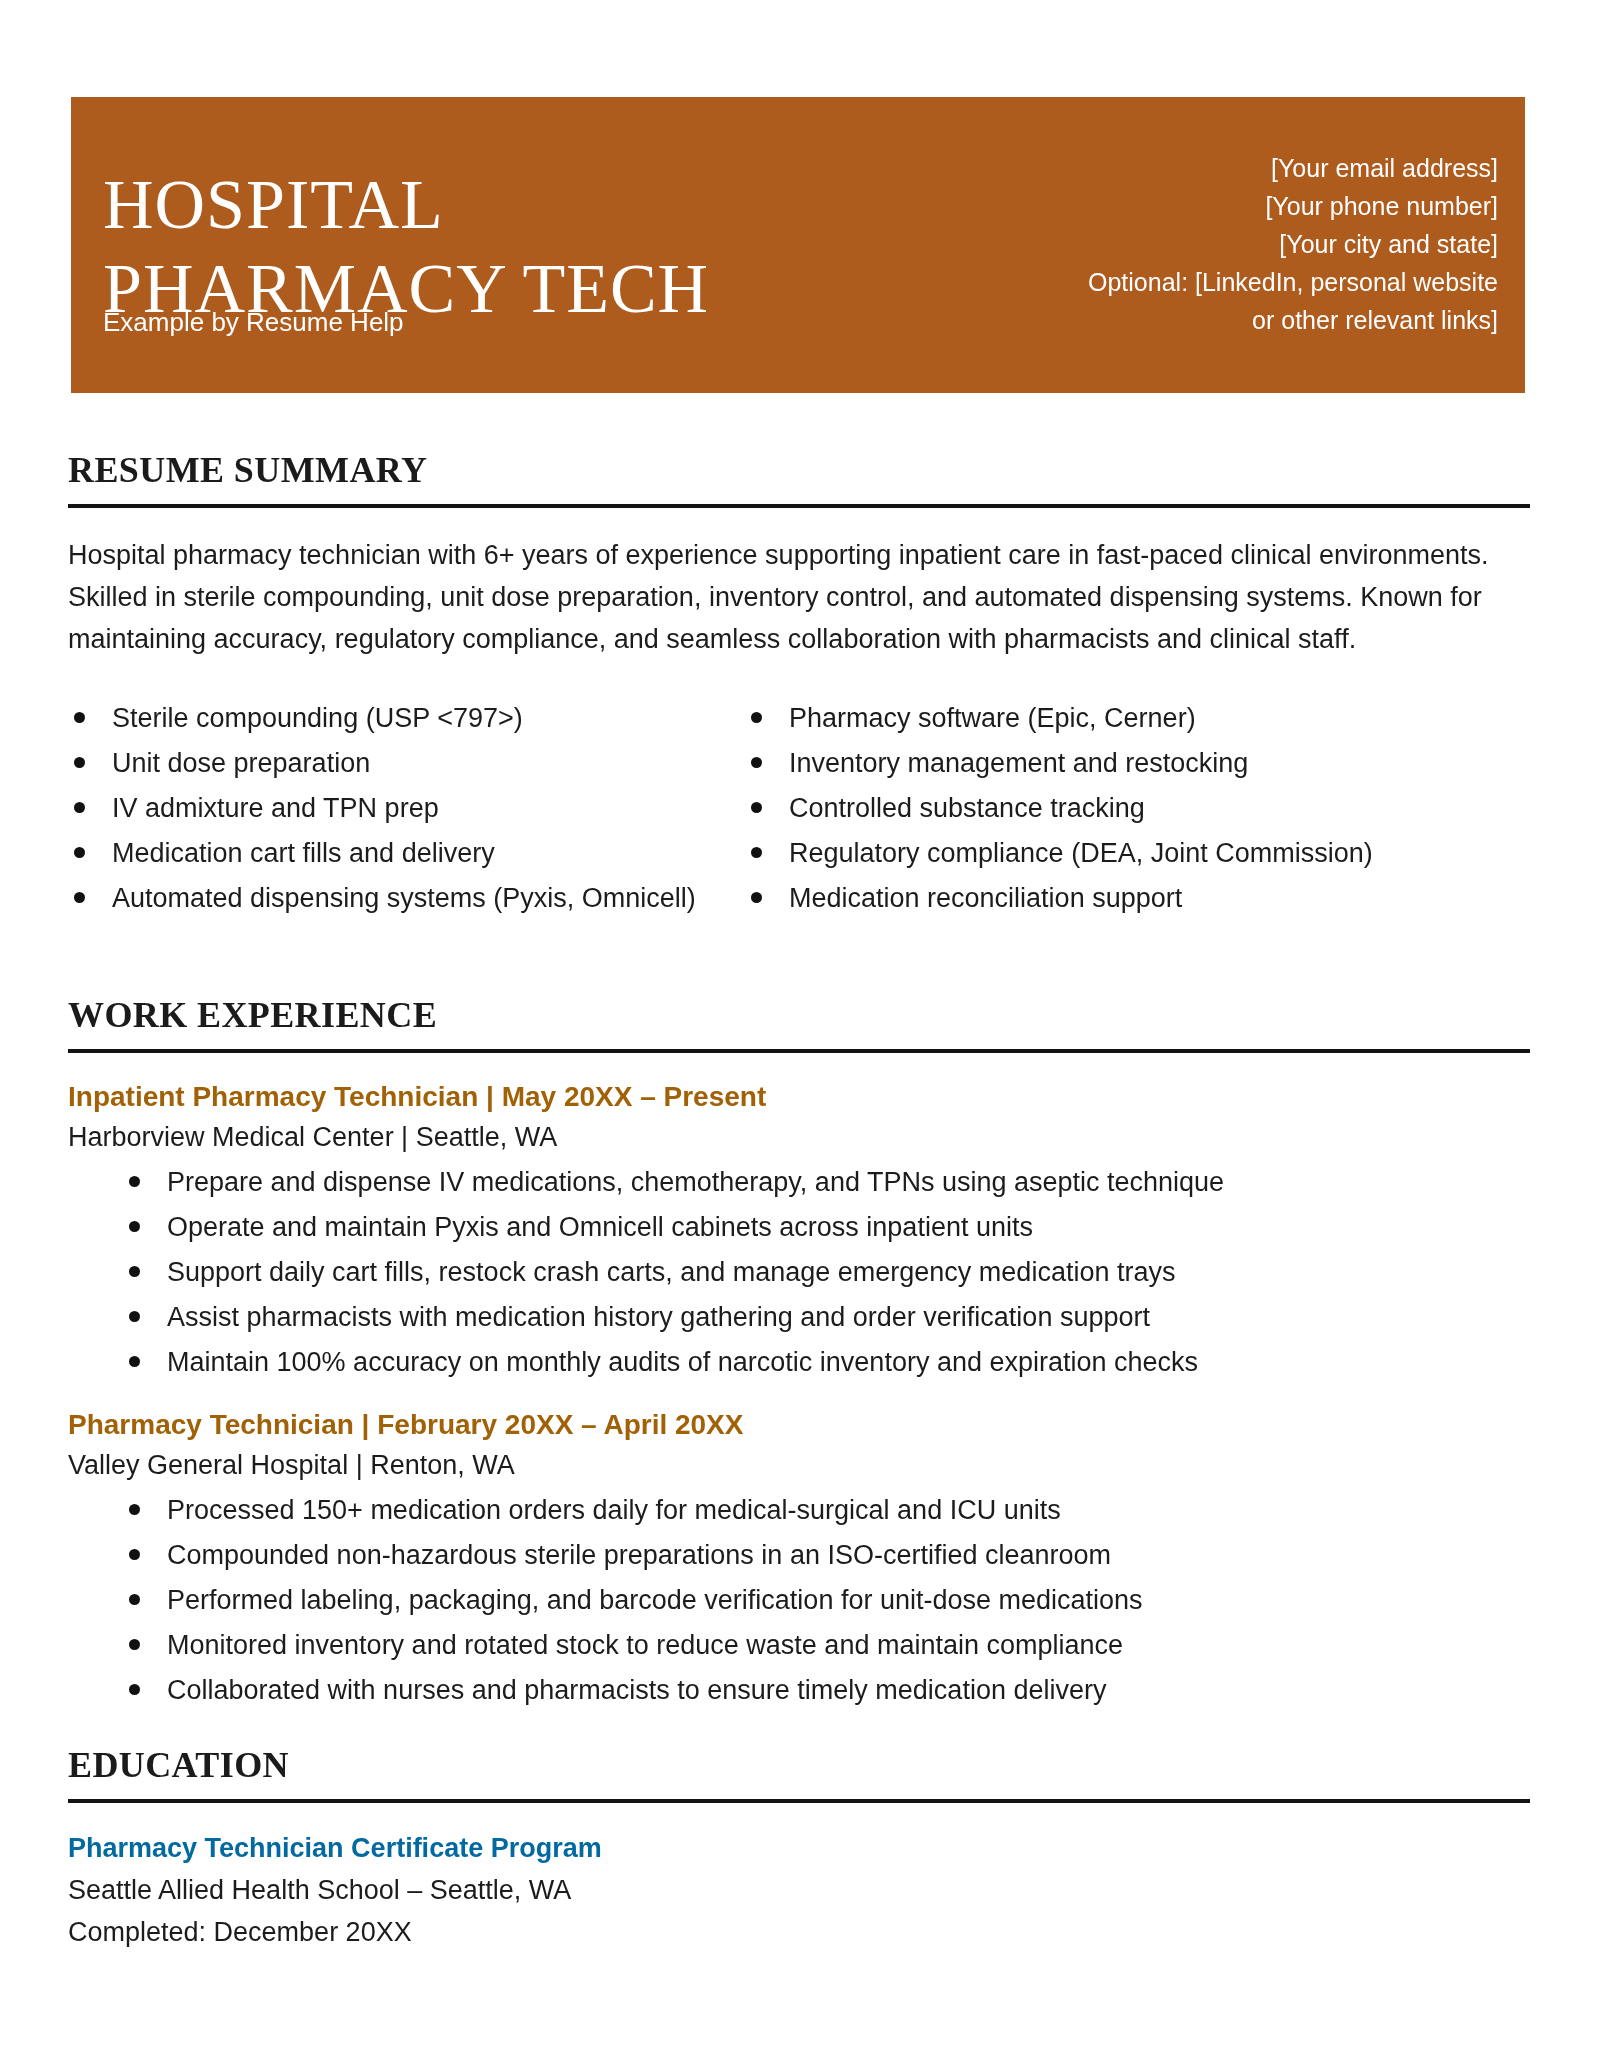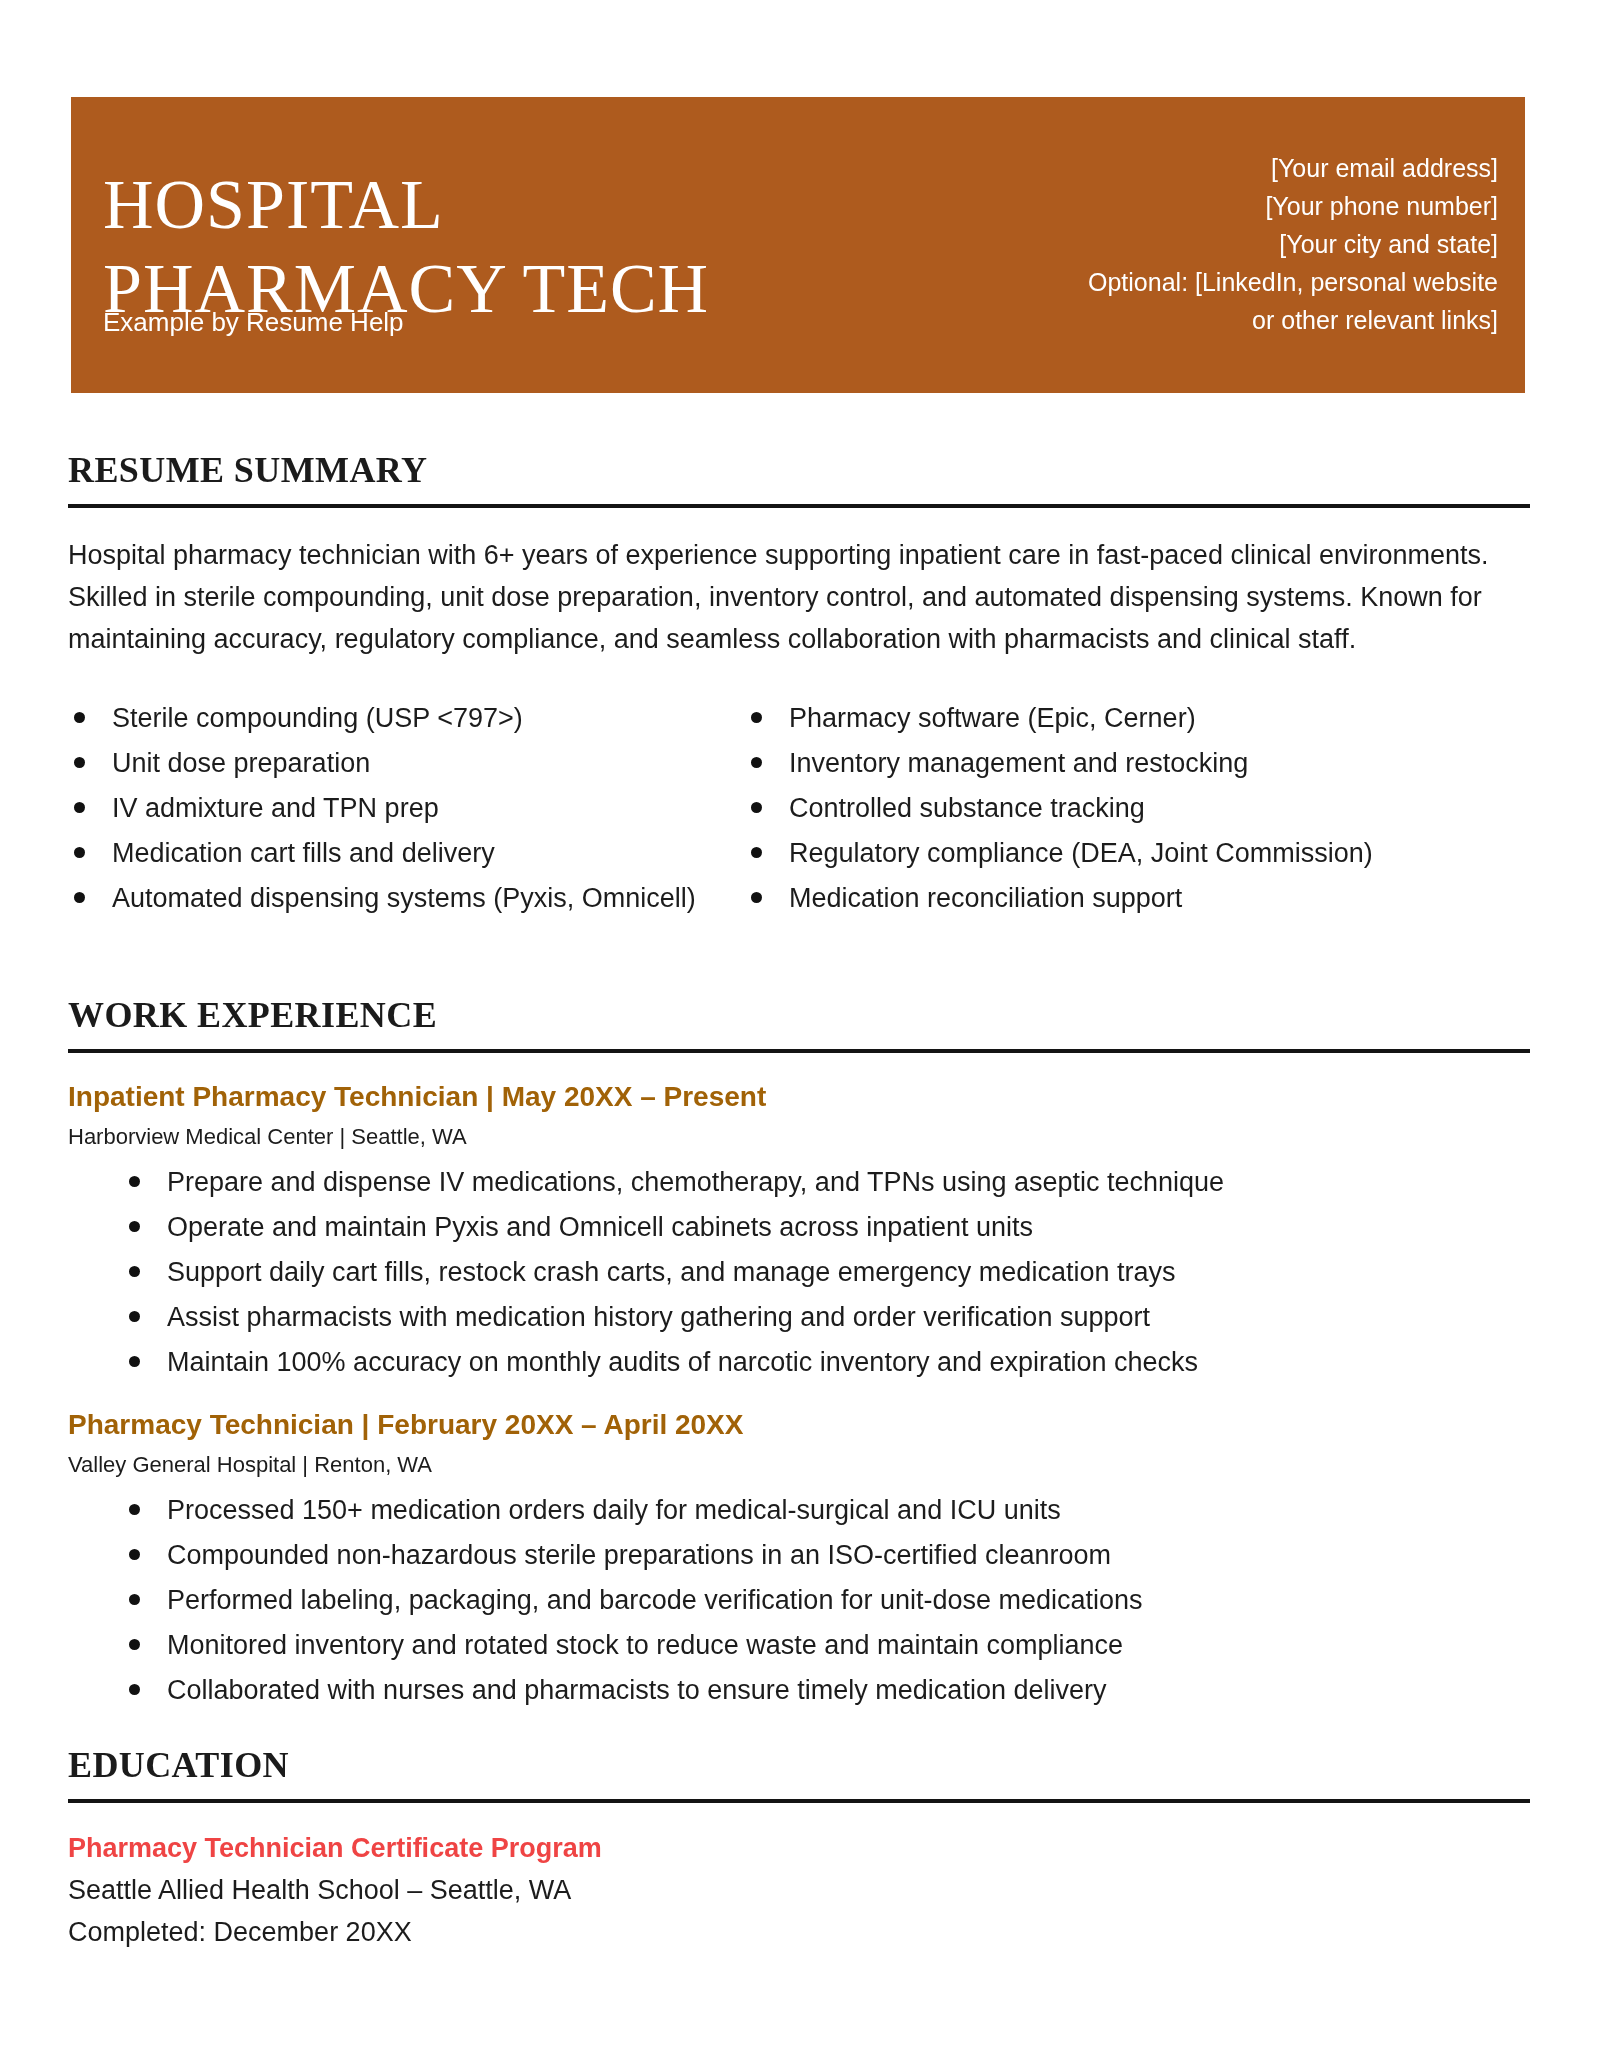--- a/index.html
+++ b/index.html
@@ -93,27 +93,27 @@
 
   .job { margin-top:24px; }
   .job + .job { margin-top:26px; }
   .job-title {
     font-size:28px;
     font-weight:700;
     line-height:40px;
     color:#a16207;
   }
   .job-meta {
-    font-size:22px;
+    font-size:27px;
     line-height:40px;
   }
   .job ul.dotlist { margin-top:8px; margin-left:59px; }
 
   .edu-block { margin-top:24px; font-size:27px; line-height:42px; }
-  .edu-program { font-weight:700; color:#ef4444; }
+  .edu-program { font-weight:700; color:#0369a1; }
 </style>
 </head>
 <body>
 
 <div class="page">
 
   <header class="banner">
     <h1 class="banner-title">
       <span>HOSPITAL</span><br>
       <span>PHARMACY TECH</span>

